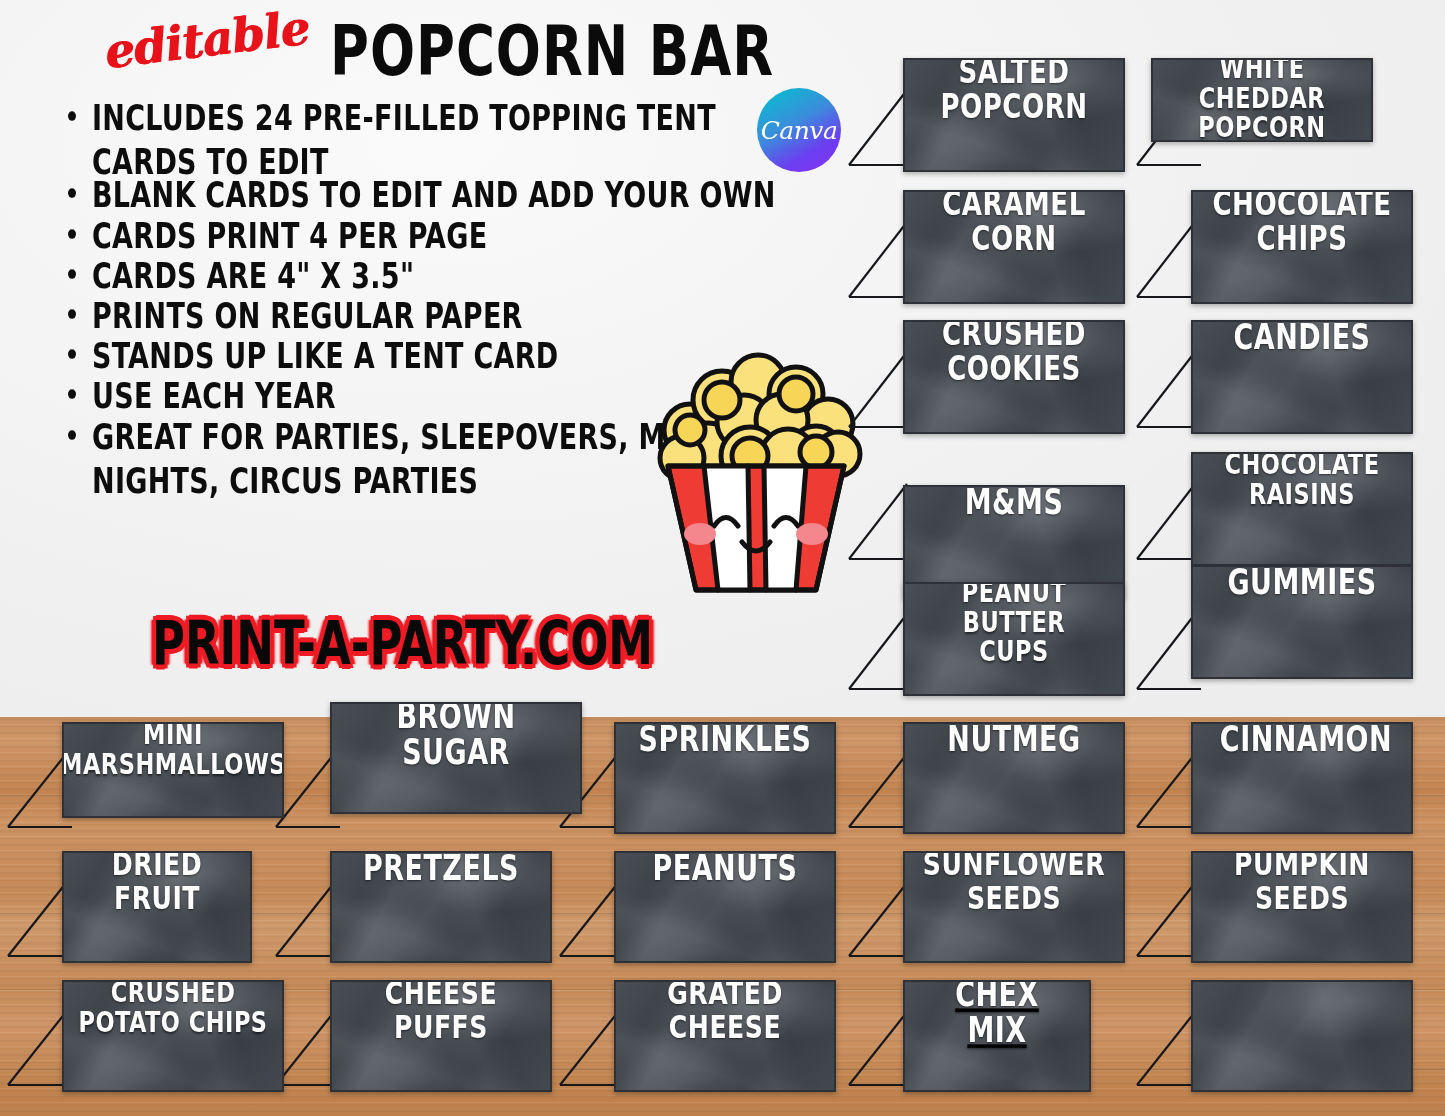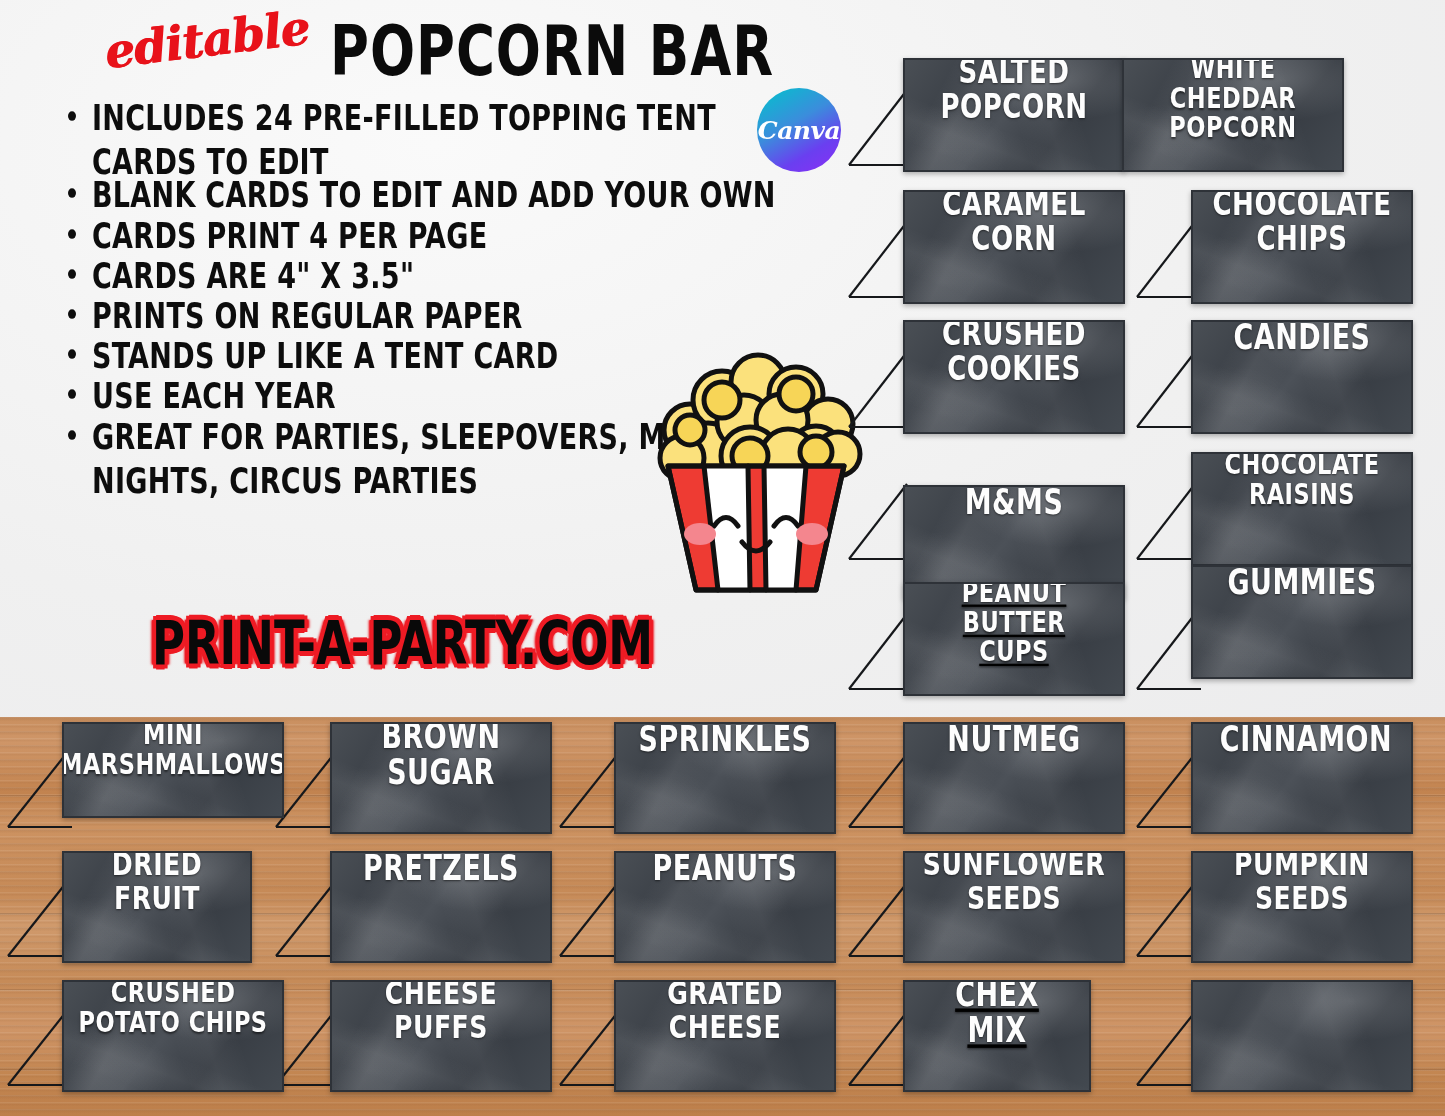--- a/index.html
+++ b/index.html
@@ -79,21 +79,21 @@
       -5px  0   2px #ee1b24, 5px 0 2px #ee1b24;
   }
 
   
   .canva-badge{
     position:absolute;left:757px;top:88px;width:84px;height:84px;border-radius:50%;
     background:linear-gradient(150deg,#00c4cc 0%,#3b8ddc 42%,#6a3ff0 72%,#8b2ff5 100%);
     display:flex;align-items:center;justify-content:center;
   }
   .canva-badge span{
-    font-family:"DejaVu Serif",serif;font-style:italic;font-weight:700;
+    font-family:"DejaVu Serif",serif;font-style:italic;font-weight:400;
     font-size:25px;color:#fff;letter-spacing:-.5px;
   }
 
   
   .popcorn{position:absolute;left:646px;top:338px;width:220px;height:262px;}
 
   
   .card{
     position:absolute;
     box-sizing:border-box;
@@ -208,21 +208,21 @@
 
   <div id="cards-top-right">
       <div class="card" style="left: 903px; top: 58px; width: 222px; height: 114px;">
         <div class="ctext" style="font-size: 29px;">SALTED
 POPCORN</div>
       </div>
       <svg class="stand" width="70" height="80" viewBox="0 0 70 80" style="left: 845px; top: 88px;">
         <line x1="62" y1="2" x2="4" y2="77" stroke="#16181b" stroke-width="2.2"></line>
         <line x1="4" y1="77" x2="68" y2="77" stroke="#16181b" stroke-width="2.2"></line>
       </svg>
-      <div class="card" style="left: 1122px; top: 58px; width: 222px; height: 114px;">
+      <div class="card" style="left: 1151px; top: 58px; width: 222px; height: 84px;">
         <div class="ctext" style="font-size: 25px;">WHITE CHEDDAR
 POPCORN</div>
       </div>
       <svg class="stand" width="70" height="80" viewBox="0 0 70 80" style="left: 1133px; top: 88px;">
         <line x1="62" y1="2" x2="4" y2="77" stroke="#16181b" stroke-width="2.2"></line>
         <line x1="4" y1="77" x2="68" y2="77" stroke="#16181b" stroke-width="2.2"></line>
       </svg>
       <div class="card" style="left: 903px; top: 190px; width: 222px; height: 114px;">
         <div class="ctext" style="font-size: 29px;">CARAMEL
 CORN</div>
@@ -262,21 +262,21 @@
         <line x1="4" y1="77" x2="68" y2="77" stroke="#16181b" stroke-width="2.2"></line>
       </svg>
       <div class="card" style="left: 1191px; top: 452px; width: 222px; height: 114px;">
         <div class="ctext" style="font-size: 25px;">CHOCOLATE
 RAISINS</div>
       </div>
       <svg class="stand" width="70" height="80" viewBox="0 0 70 80" style="left: 1133px; top: 482px;">
         <line x1="62" y1="2" x2="4" y2="77" stroke="#16181b" stroke-width="2.2"></line>
         <line x1="4" y1="77" x2="68" y2="77" stroke="#16181b" stroke-width="2.2"></line>
       </svg>
-      <div class="card" style="left: 903px; top: 582px; width: 222px; height: 114px; text-decoration: underline;">
+      <div class="card" style="left: 903px; top: 582px; width: 222px; height: 114px;">
         <div class="ctext" style="font-size: 25px;">PEANUT BUTTER
 CUPS</div>
       </div>
       <svg class="stand" width="70" height="80" viewBox="0 0 70 80" style="left: 845px; top: 612px;">
         <line x1="62" y1="2" x2="4" y2="77" stroke="#16181b" stroke-width="2.2"></line>
         <line x1="4" y1="77" x2="68" y2="77" stroke="#16181b" stroke-width="2.2"></line>
       </svg>
       <div class="card" style="left: 1191px; top: 565px; width: 222px; height: 114px;">
         <div class="ctext" style="font-size: 30px;">GUMMIES</div>
       </div>
@@ -287,21 +287,21 @@
     </div>
   <div id="cards-bottom">
       <div class="card" style="left: 62px; top: 722px; width: 222px; height: 96px;">
         <div class="ctext" style="font-size: 25px;">MINI
 MARSHMALLOWS</div>
       </div>
       <svg class="stand" width="70" height="78" viewBox="0 0 70 78" style="left: 4px; top: 752px;">
         <line x1="62" y1="2" x2="4" y2="75" stroke="#16181b" stroke-width="2.2"></line>
         <line x1="4" y1="75" x2="68" y2="75" stroke="#16181b" stroke-width="2.2"></line>
       </svg>
-      <div class="card" style="left: 330px; top: 722px; width: 222px; height: 112px;">
+      <div class="card" style="left: 330px; top: 702px; width: 252px; height: 112px;">
         <div class="ctext" style="font-size: 30px;">BROWN
 SUGAR</div>
       </div>
       <svg class="stand" width="70" height="78" viewBox="0 0 70 78" style="left: 272px; top: 752px;">
         <line x1="62" y1="2" x2="4" y2="75" stroke="#16181b" stroke-width="2.2"></line>
         <line x1="4" y1="75" x2="68" y2="75" stroke="#16181b" stroke-width="2.2"></line>
       </svg>
       <div class="card" style="left: 614px; top: 722px; width: 222px; height: 112px;">
         <div class="ctext" style="font-size: 30px;">SPRINKLES</div>
       </div>

